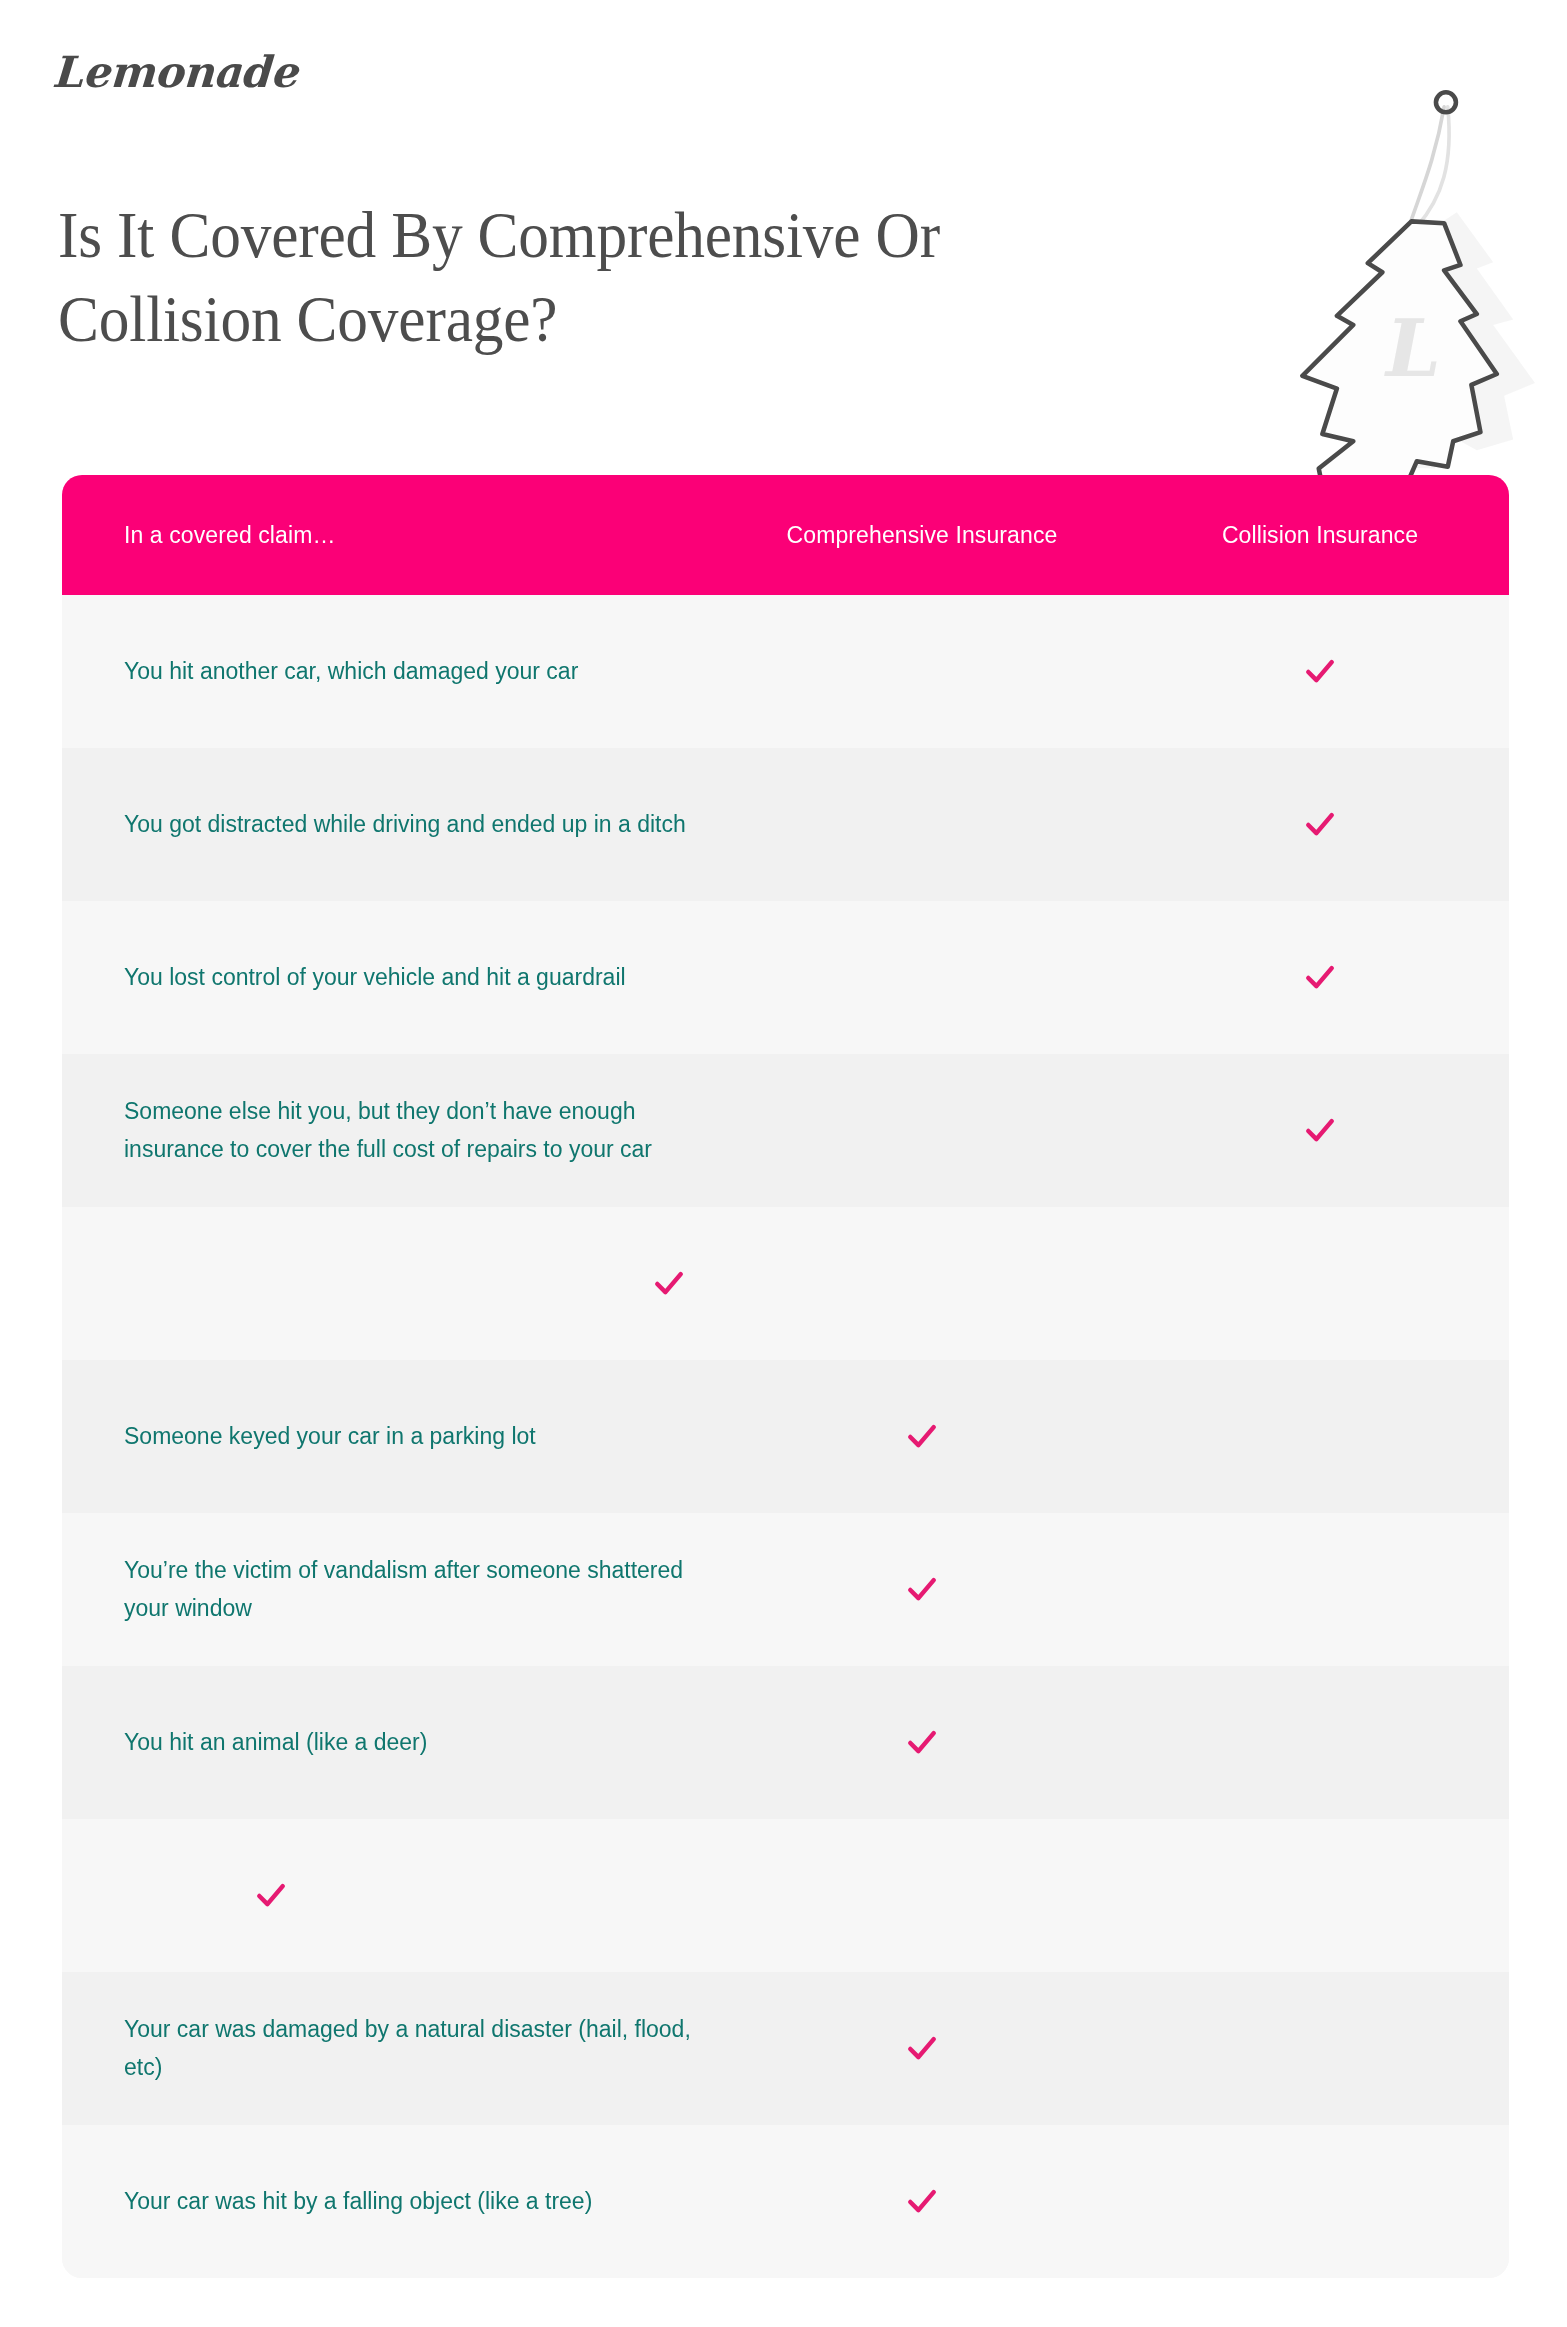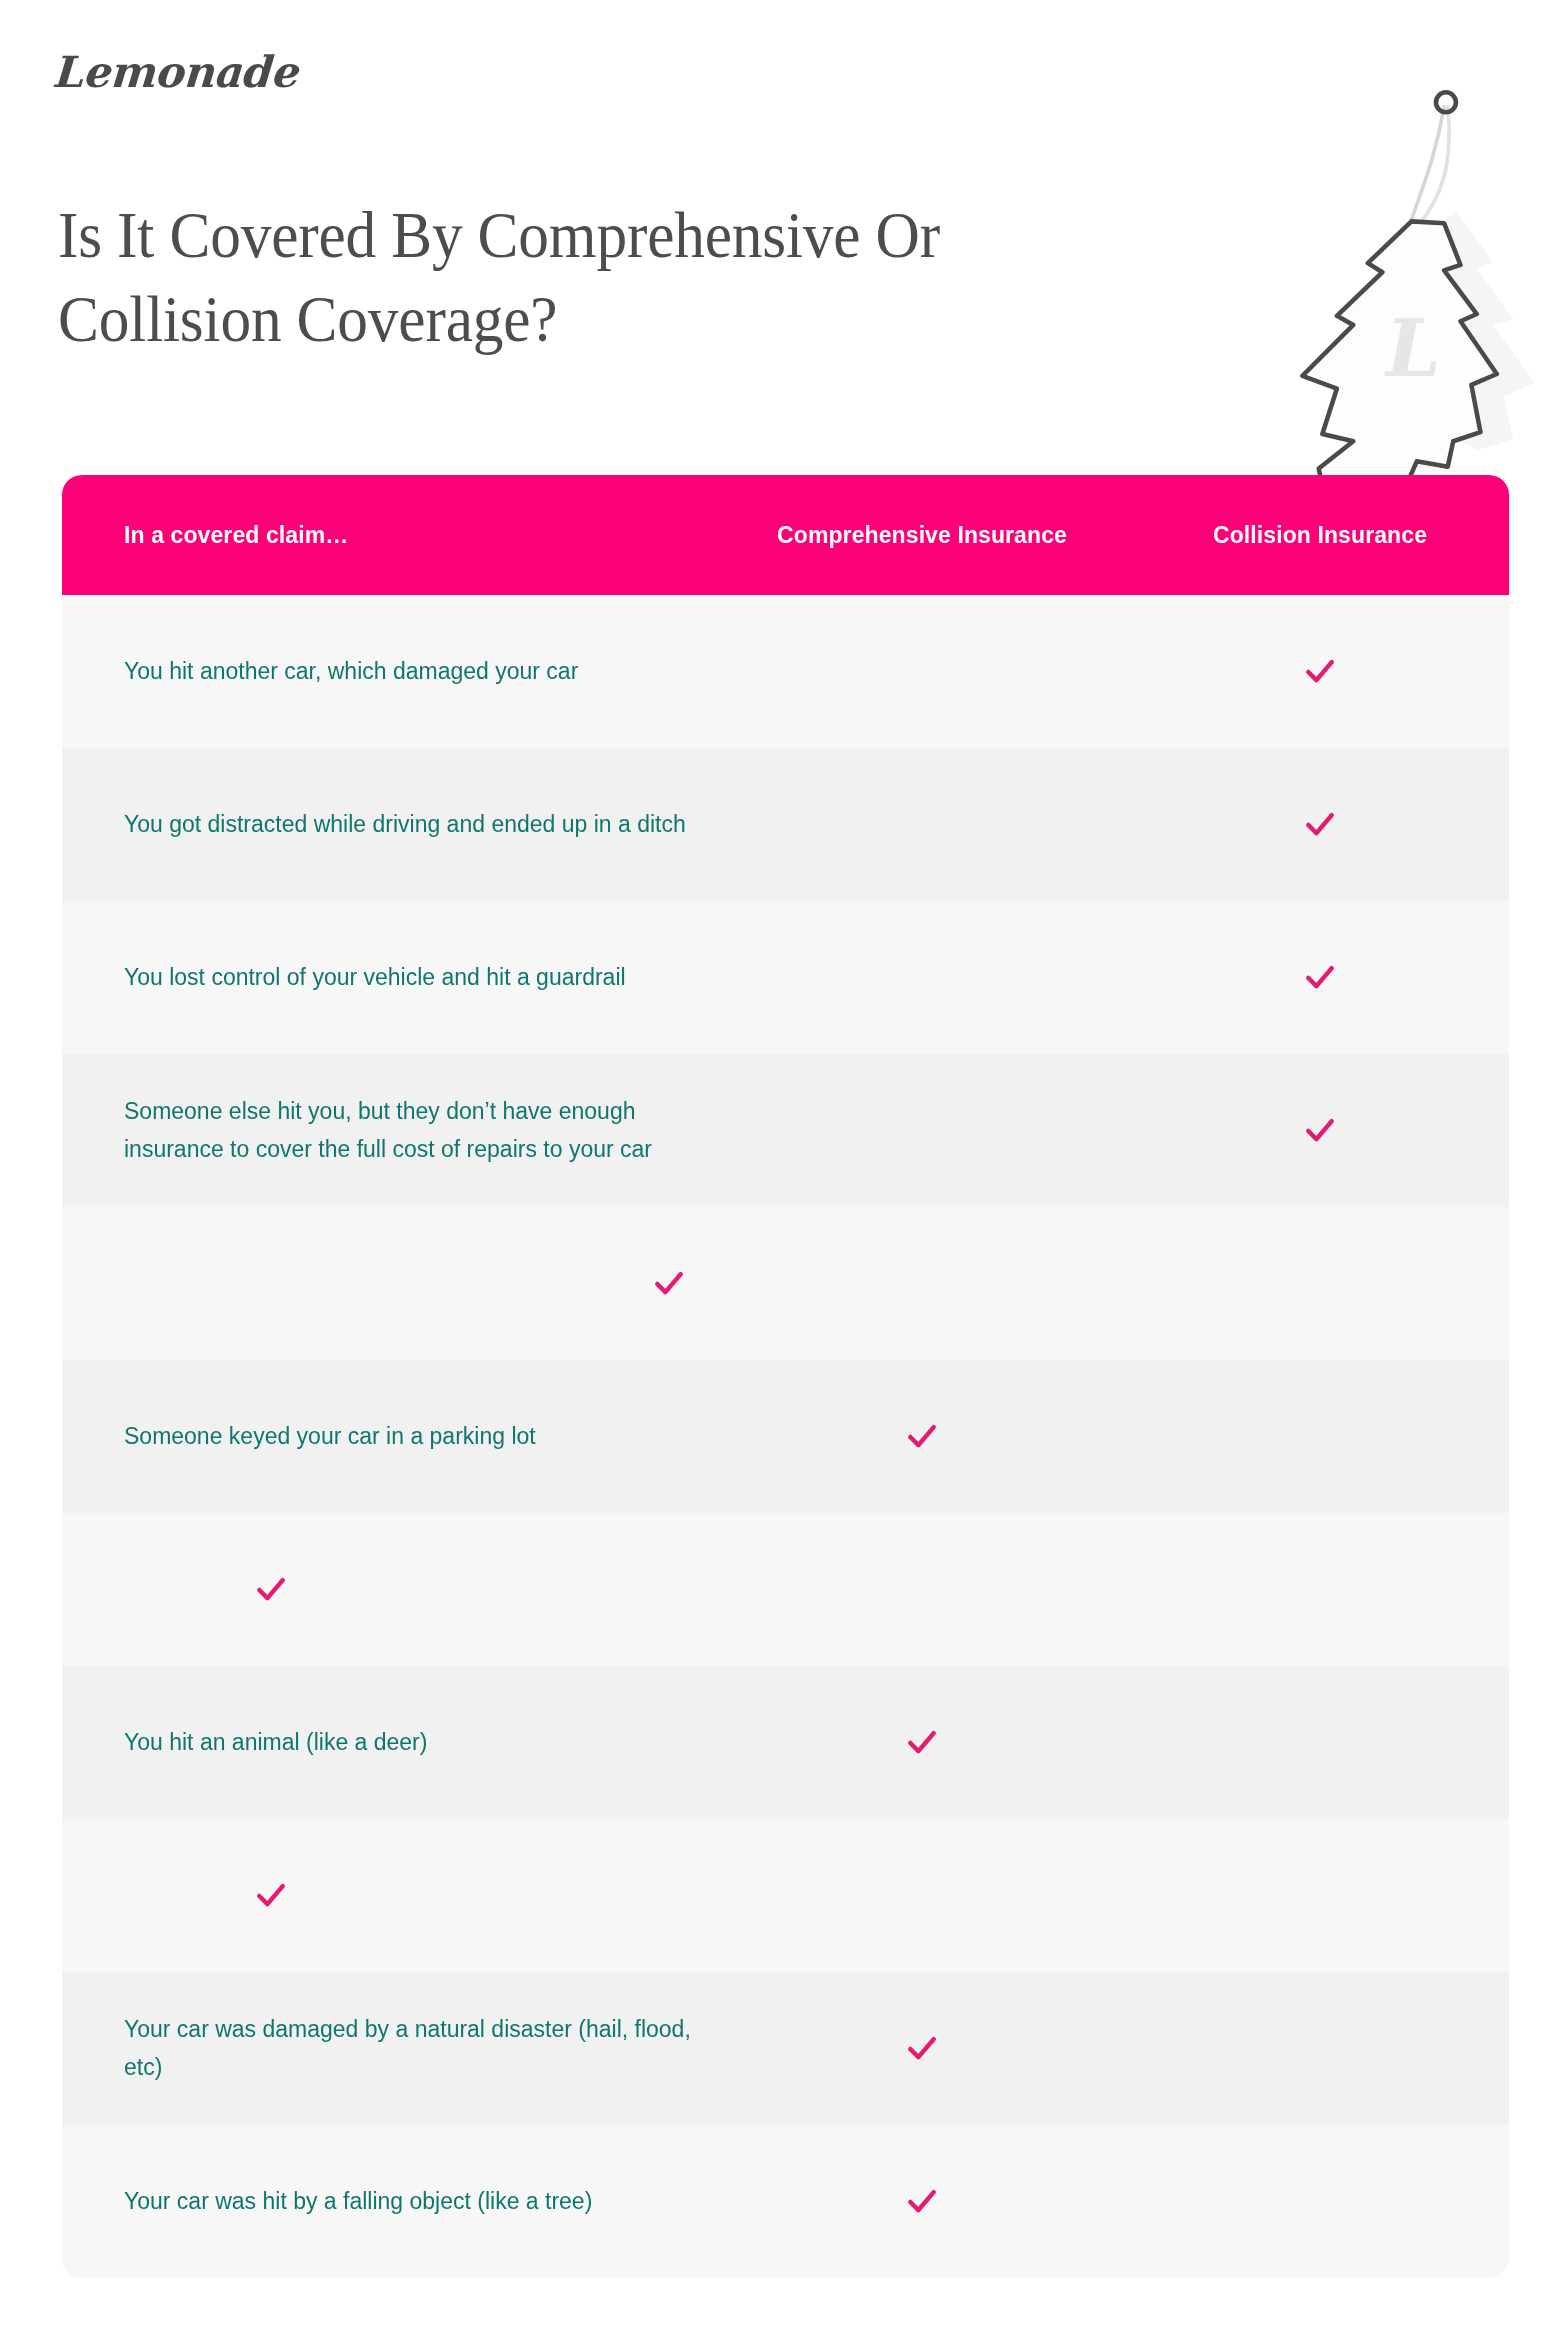--- a/index.html
+++ b/index.html
@@ -77,21 +77,21 @@
     background: #fb0077;
     color: #ffffff;
   }
 
   .col-claim   { width: 651px; padding-left: 62px; }
   .col-comp    { width: 418px; text-align: center; }
   .col-coll    { width: 378px; text-align: center; }
 
   .table-header .h-cell {
     font-size: 23px;
-    font-weight: 700;
+    font-weight: 400;
     letter-spacing: 0.1px;
     white-space: nowrap;
   }
 
   .table-row {
     display: flex;
     align-items: center;
     min-height: 153px;
     background: #f7f7f7;
   }
@@ -213,20 +213,21 @@
         <div class="table-row alt">
           <div class="cell-text">Someone keyed your car in a parking lot</div>
           <div class="cell-mark col-comp">
             <svg class="check" viewBox="0 0 40 40" xmlns="http://www.w3.org/2000/svg">
               <path d="M7 20 L16 29 L33 9" fill="none" stroke="#e61a72" stroke-width="5" stroke-linecap="round" stroke-linejoin="round"></path>
             </svg>
           </div>
           <div class="cell-mark col-coll"></div>
         </div>
         <div class="table-row">
+          <div class="cell-text">You’re the victim of vandalism after someone shattered your window</div>
           <div class="cell-mark col-comp">
             <svg class="check" viewBox="0 0 40 40" xmlns="http://www.w3.org/2000/svg">
               <path d="M7 20 L16 29 L33 9" fill="none" stroke="#e61a72" stroke-width="5" stroke-linecap="round" stroke-linejoin="round"></path>
             </svg>
           </div>
           <div class="cell-mark col-coll"></div>
         </div>
         <div class="table-row alt">
           <div class="cell-text">You hit an animal (like a deer)</div>
           <div class="cell-mark col-comp">

